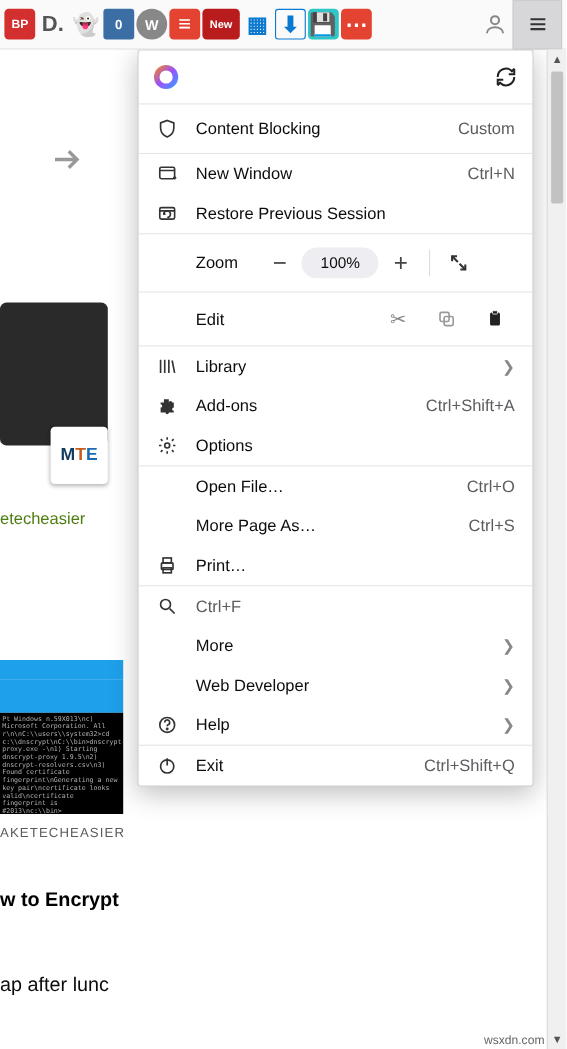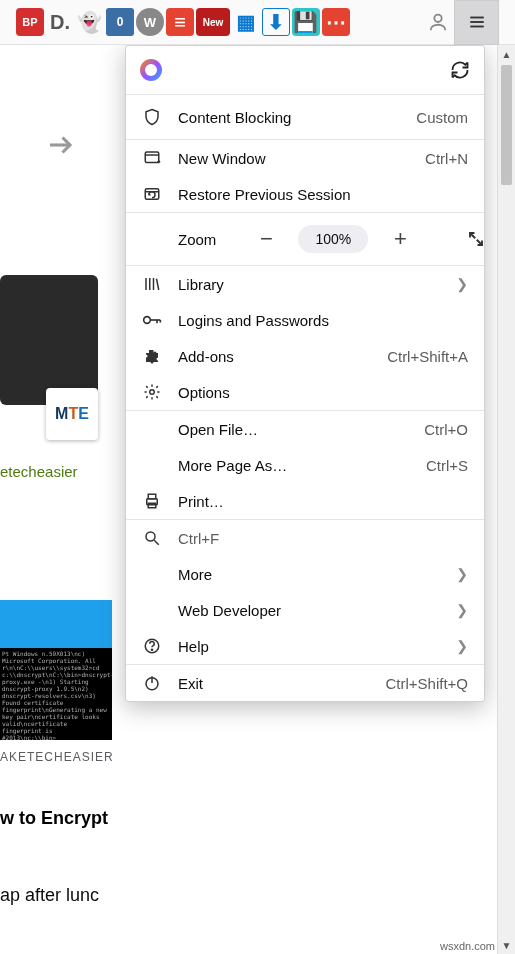--- a/index.html
+++ b/index.html
@@ -1,17 +1,17 @@
 <!DOCTYPE html>
 <html><head>
   <meta charset="utf-8">
   <style>
     * { box-sizing:border-box; margin:0; padding:0; }
     body { width:515px; height:954px; background:#fff; font-family:"Segoe UI",Arial,sans-serif; font-size:15px; color:#0c0c0d; overflow:hidden; position:relative; }
-    .toolbar { height:45px; display:flex; align-items:center; padding:0 16px; gap:2px; background:#fafafa; border-bottom:1px solid #e3e3e3; }
+    .toolbar { height:45px; display:flex; align-items:center; padding:0 4px; gap:2px; background:#fafafa; border-bottom:1px solid #e3e3e3; }
     .tool-ic { width:28px; height:28px; display:flex; align-items:center; justify-content:center; font-size:20px; font-weight:bold; color:#555; cursor:pointer; border-radius:3px; }
     .tool-ic.red{ background:#d32f2f;color:#fff;border-radius:4px;font-size:11px;font-weight:bold; }
     .tool-ic.new{ background:#b91c1c;color:#fff;border-radius:4px;font-size:10px;font-weight:bold; width:34px;}
     .spacer{flex:1;}
     .hamburger{width:45px;height:45px;display:flex;align-items:center;justify-content:center;background:#d7d7da;border:1px solid #ccc;}
     .scrollbar{position:absolute;right:0;top:45px;bottom:0;width:18px;background:#f0f0f0;border-left:1px solid #ddd;display:flex;flex-direction:column;}
     .scrollbar .arr{height:18px;display:flex;align-items:center;justify-content:center;font-size:10px;color:#555;}
     .scrollbar .thumb{height:120px;background:#c2c2c2;margin:2px 3px;border-radius:2px;}
     .main{position:absolute;top:45px;left:0;right:18px;bottom:18px;overflow:hidden;}
     .bg-content{position:absolute;inset:0;}
@@ -34,21 +34,21 @@
     .section{border-bottom:1px solid #e5e5e8;}
     .row{display:flex;align-items:center;height:36px;padding:0 16px;gap:16px;cursor:pointer;}
     .row.tall{height:44px;}
     .ic{width:20px;display:flex;justify-content:center;color:#5c5c60;}
     .lbl{flex:1;color:#0c0c0d;font-size:15px;}
     .sc{color:#5c5c60;font-size:15px;}
     .chev{color:#888;font-size:14px;}
     .profile-row{height:48px;padding:0 14px;display:flex;align-items:center;justify-content:space-between;}
     .avatar{width:22px;height:22px;border-radius:50%;background:linear-gradient(135deg,#ff8a00,#9b51ff,#2ea7ff);display:flex;align-items:center;justify-content:center;}
     .avatar::after{content:"";width:12px;height:12px;border-radius:50%;background:#fff;}
-    .zoom-row{display:flex;align-items:center;height:52px;padding:0 12px;gap:14px;}
+    .zoom-row{display:flex;align-items:center;height:52px;padding:0 12px;gap:2px;}
     .zoom-row .zh{margin-left:40px;margin-right:18px;font-size:15px;}
     .zbtn{flex:0 0 auto;width:36px;height:32px;display:flex;align-items:center;justify-content:center;font-size:22px;color:#444;border-radius:4px;cursor:pointer;}
     .zval{flex:0 0 auto;width:70px;height:28px;border-radius:14px;background:#eeeef2;display:flex;align-items:center;justify-content:center;font-size:14px;}
     .zsep{width:1px;height:24px;background:#ddd;margin:0 6px;}
     .edit-row{display:flex;align-items:center;height:48px;padding:0 12px;}
     .edit-row .eh{margin-left:40px;flex:1;font-size:15px;}
     .ebtn{width:44px;height:34px;display:flex;align-items:center;justify-content:center;color:#888;font-size:18px;cursor:pointer;}
     svg{display:block;}
     .watermark{position:absolute;right:20px;bottom:2px;font-size:11px;color:#666;}
   </style>
@@ -178,47 +178,54 @@
             <svg width="18" height="18" viewBox="0 0 24 24" fill="none" stroke="#333" stroke-width="2.5">
               <polyline points="4 10 4 4 10 4"></polyline>
               <line x1="4" y1="4" x2="11" y2="11"></line>
               <polyline points="20 14 20 20 14 20"></polyline>
               <line x1="20" y1="20" x2="13" y2="13"></line>
             </svg>
           </span>
       </div>
     </div>
 
+    <div class="section">
+      <div class="edit-row">
+        <span class="eh">Edit</span>
+        <span class="ebtn">✂</span>
+        <span class="ebtn">
+            <svg width="18" height="18" viewBox="0 0 24 24" fill="none" stroke="#999" stroke-width="2">
+              <rect x="9" y="9" width="11" height="11" rx="2"></rect>
+              <rect x="4" y="4" width="11" height="11" rx="2"></rect>
+            </svg>
+          </span>
+        <span class="ebtn" style="color:#222;">
+            <svg width="18" height="18" viewBox="0 0 24 24" fill="#222">
+              <rect x="6" y="4" width="12" height="16" rx="2"></rect>
+              <rect x="9" y="2" width="6" height="4" rx="1" fill="#222" stroke="#fff"></rect>
+            </svg>
+          </span>
+      </div>
+    </div>
 
     <div class="section">
       <div class="row">
         <span class="ic">
             <svg width="18" height="18" viewBox="0 0 24 24" fill="none" stroke="#333" stroke-width="2">
               <line x1="4" y1="4" x2="4" y2="20"></line>
               <line x1="9" y1="4" x2="9" y2="20"></line>
               <line x1="14" y1="4" x2="14" y2="20"></line>
               <line x1="18" y1="5" x2="21" y2="20"></line>
             </svg>
           </span>
         <span class="lbl">Library</span>
         <span class="chev">❯</span>
       </div>
       <div class="row">
         <span class="ic">
-            <svg width="20" height="14" viewBox="0 0 24 16" fill="none" stroke="#333" stroke-width="2">
-              <circle cx="6" cy="8" r="4"></circle>
-              <line x1="10" y1="8" x2="22" y2="8"></line>
-              <line x1="18" y1="8" x2="18" y2="12"></line>
-              <line x1="22" y1="8" x2="22" y2="11"></line>
-            </svg>
-          </span>
-        <span class="lbl">Logins and Passwords</span>
-      </div>
-      <div class="row">
-        <span class="ic">
             <svg width="18" height="18" viewBox="0 0 24 24" fill="#333">
               <path d="M4 8h4V4h6v4a2 2 0 1 1 4 0v0h2v6a2 2 0 1 0 0 4v2h-6a2 2 0 1 1-4 0H4v-6a2 2 0 1 0 0-4z"></path>
             </svg>
           </span>
         <span class="lbl">Add-ons</span>
         <span class="sc">Ctrl+Shift+A</span>
       </div>
       <div class="row">
         <span class="ic">
             <svg width="18" height="18" viewBox="0 0 24 24" fill="none" stroke="#333" stroke-width="2">

